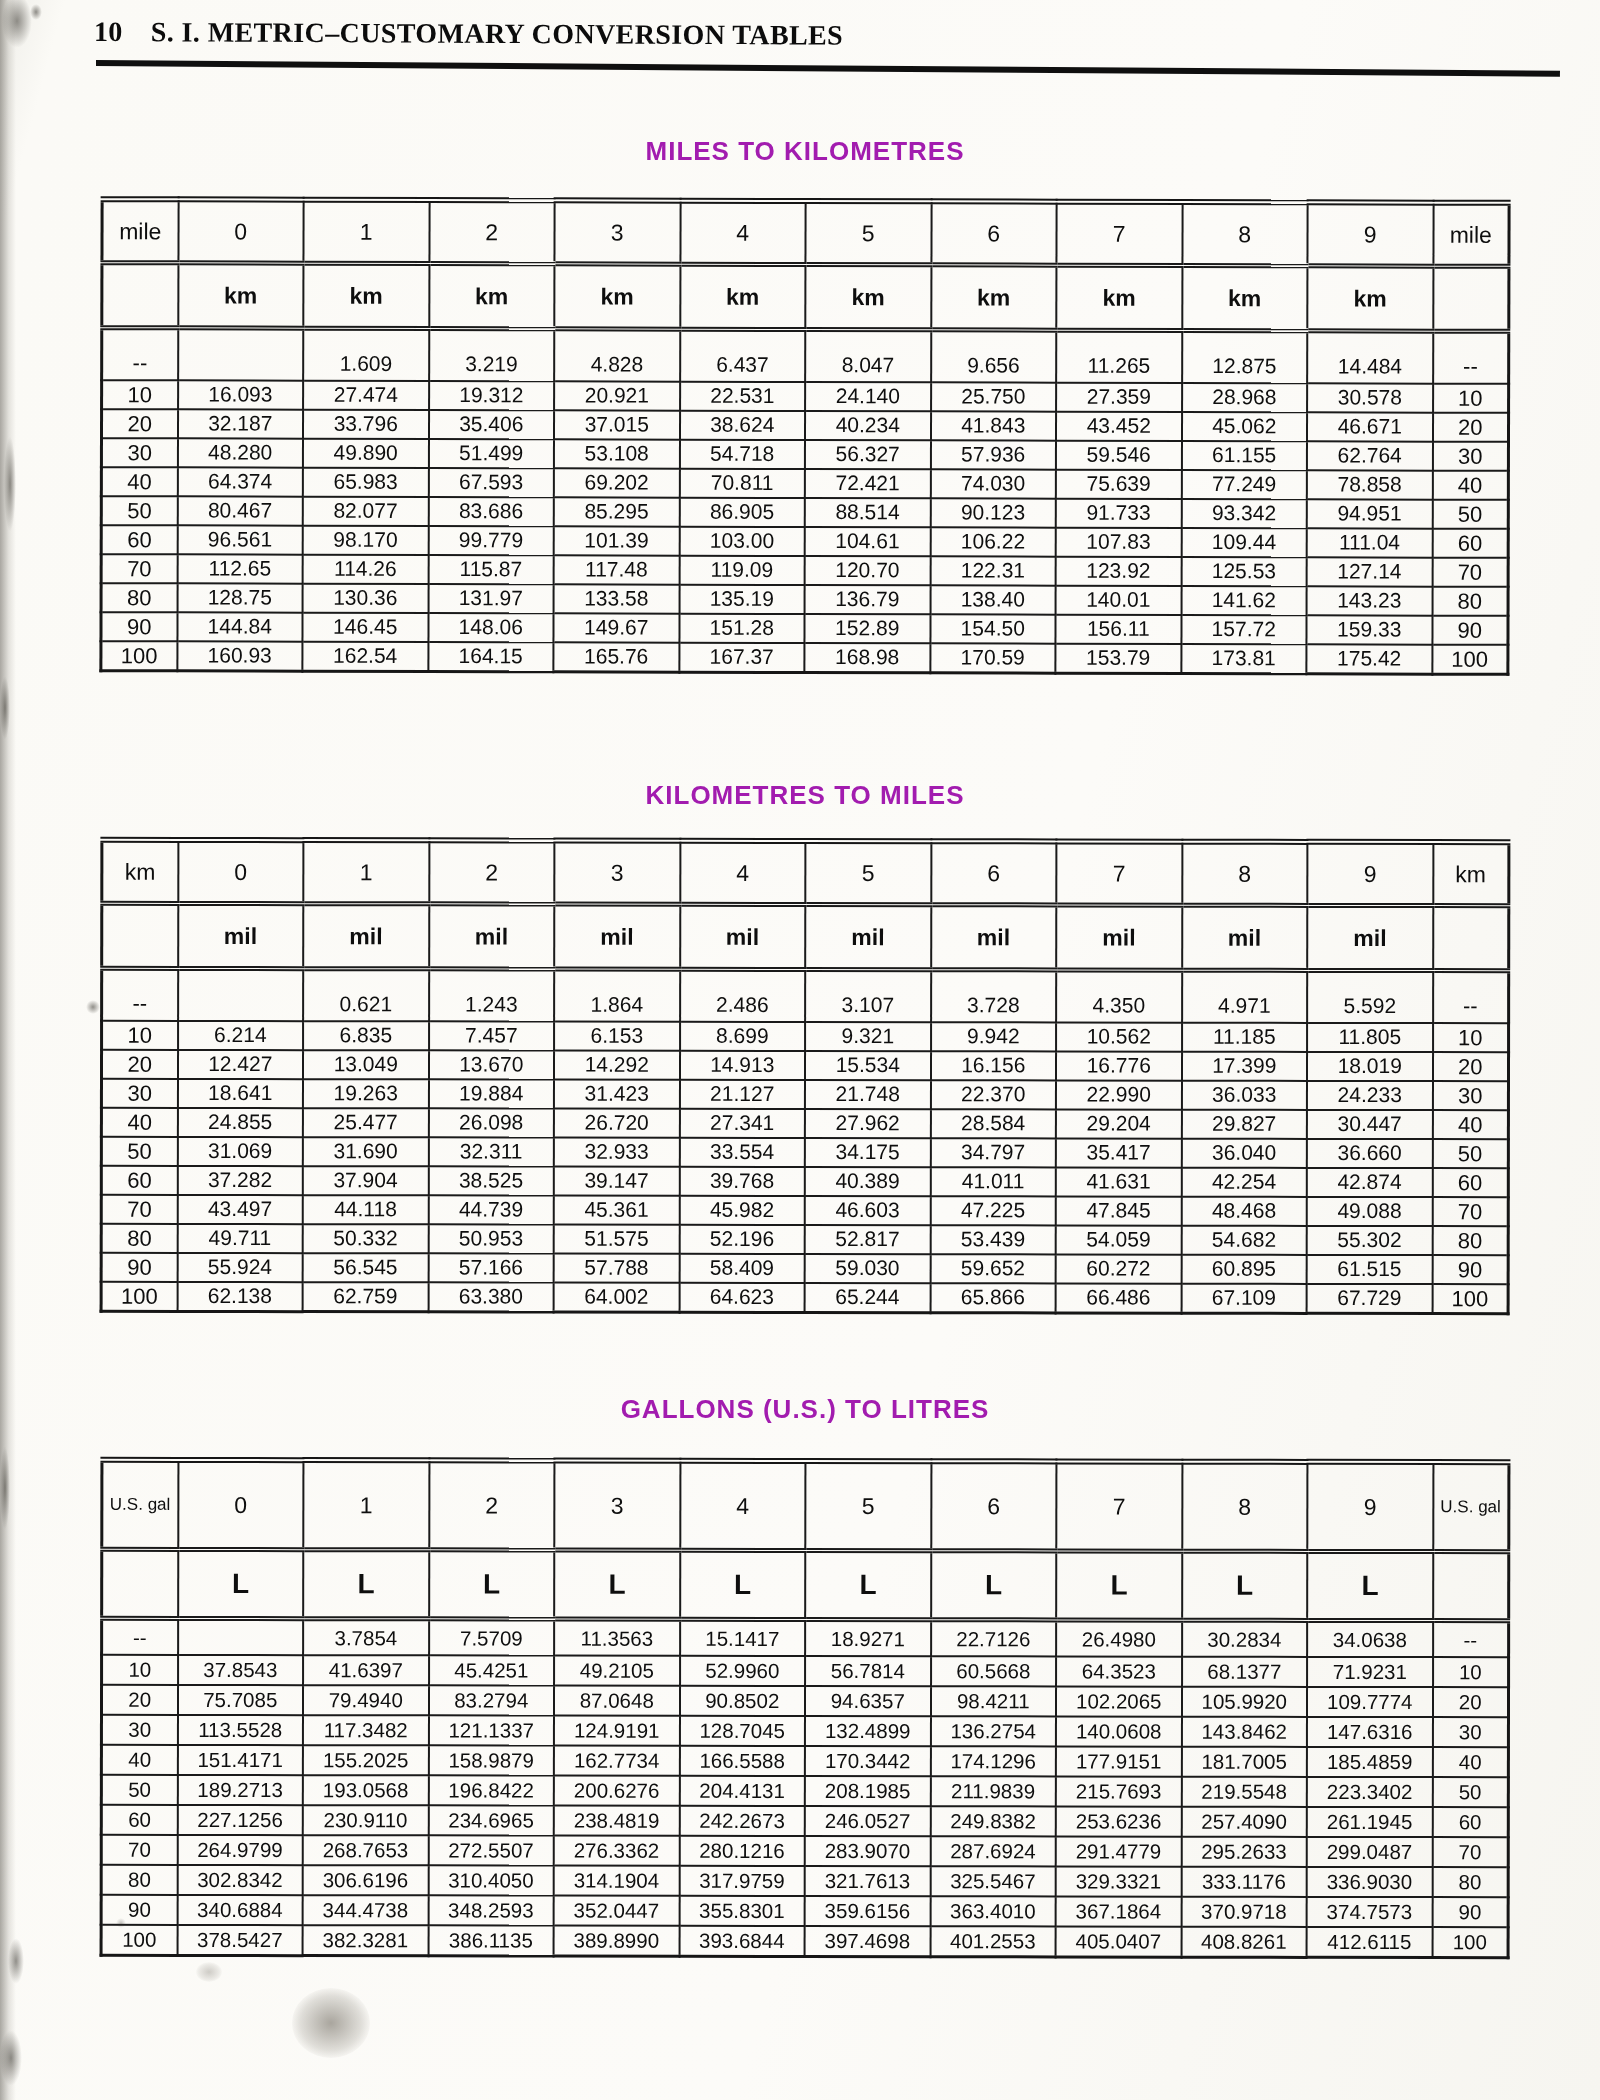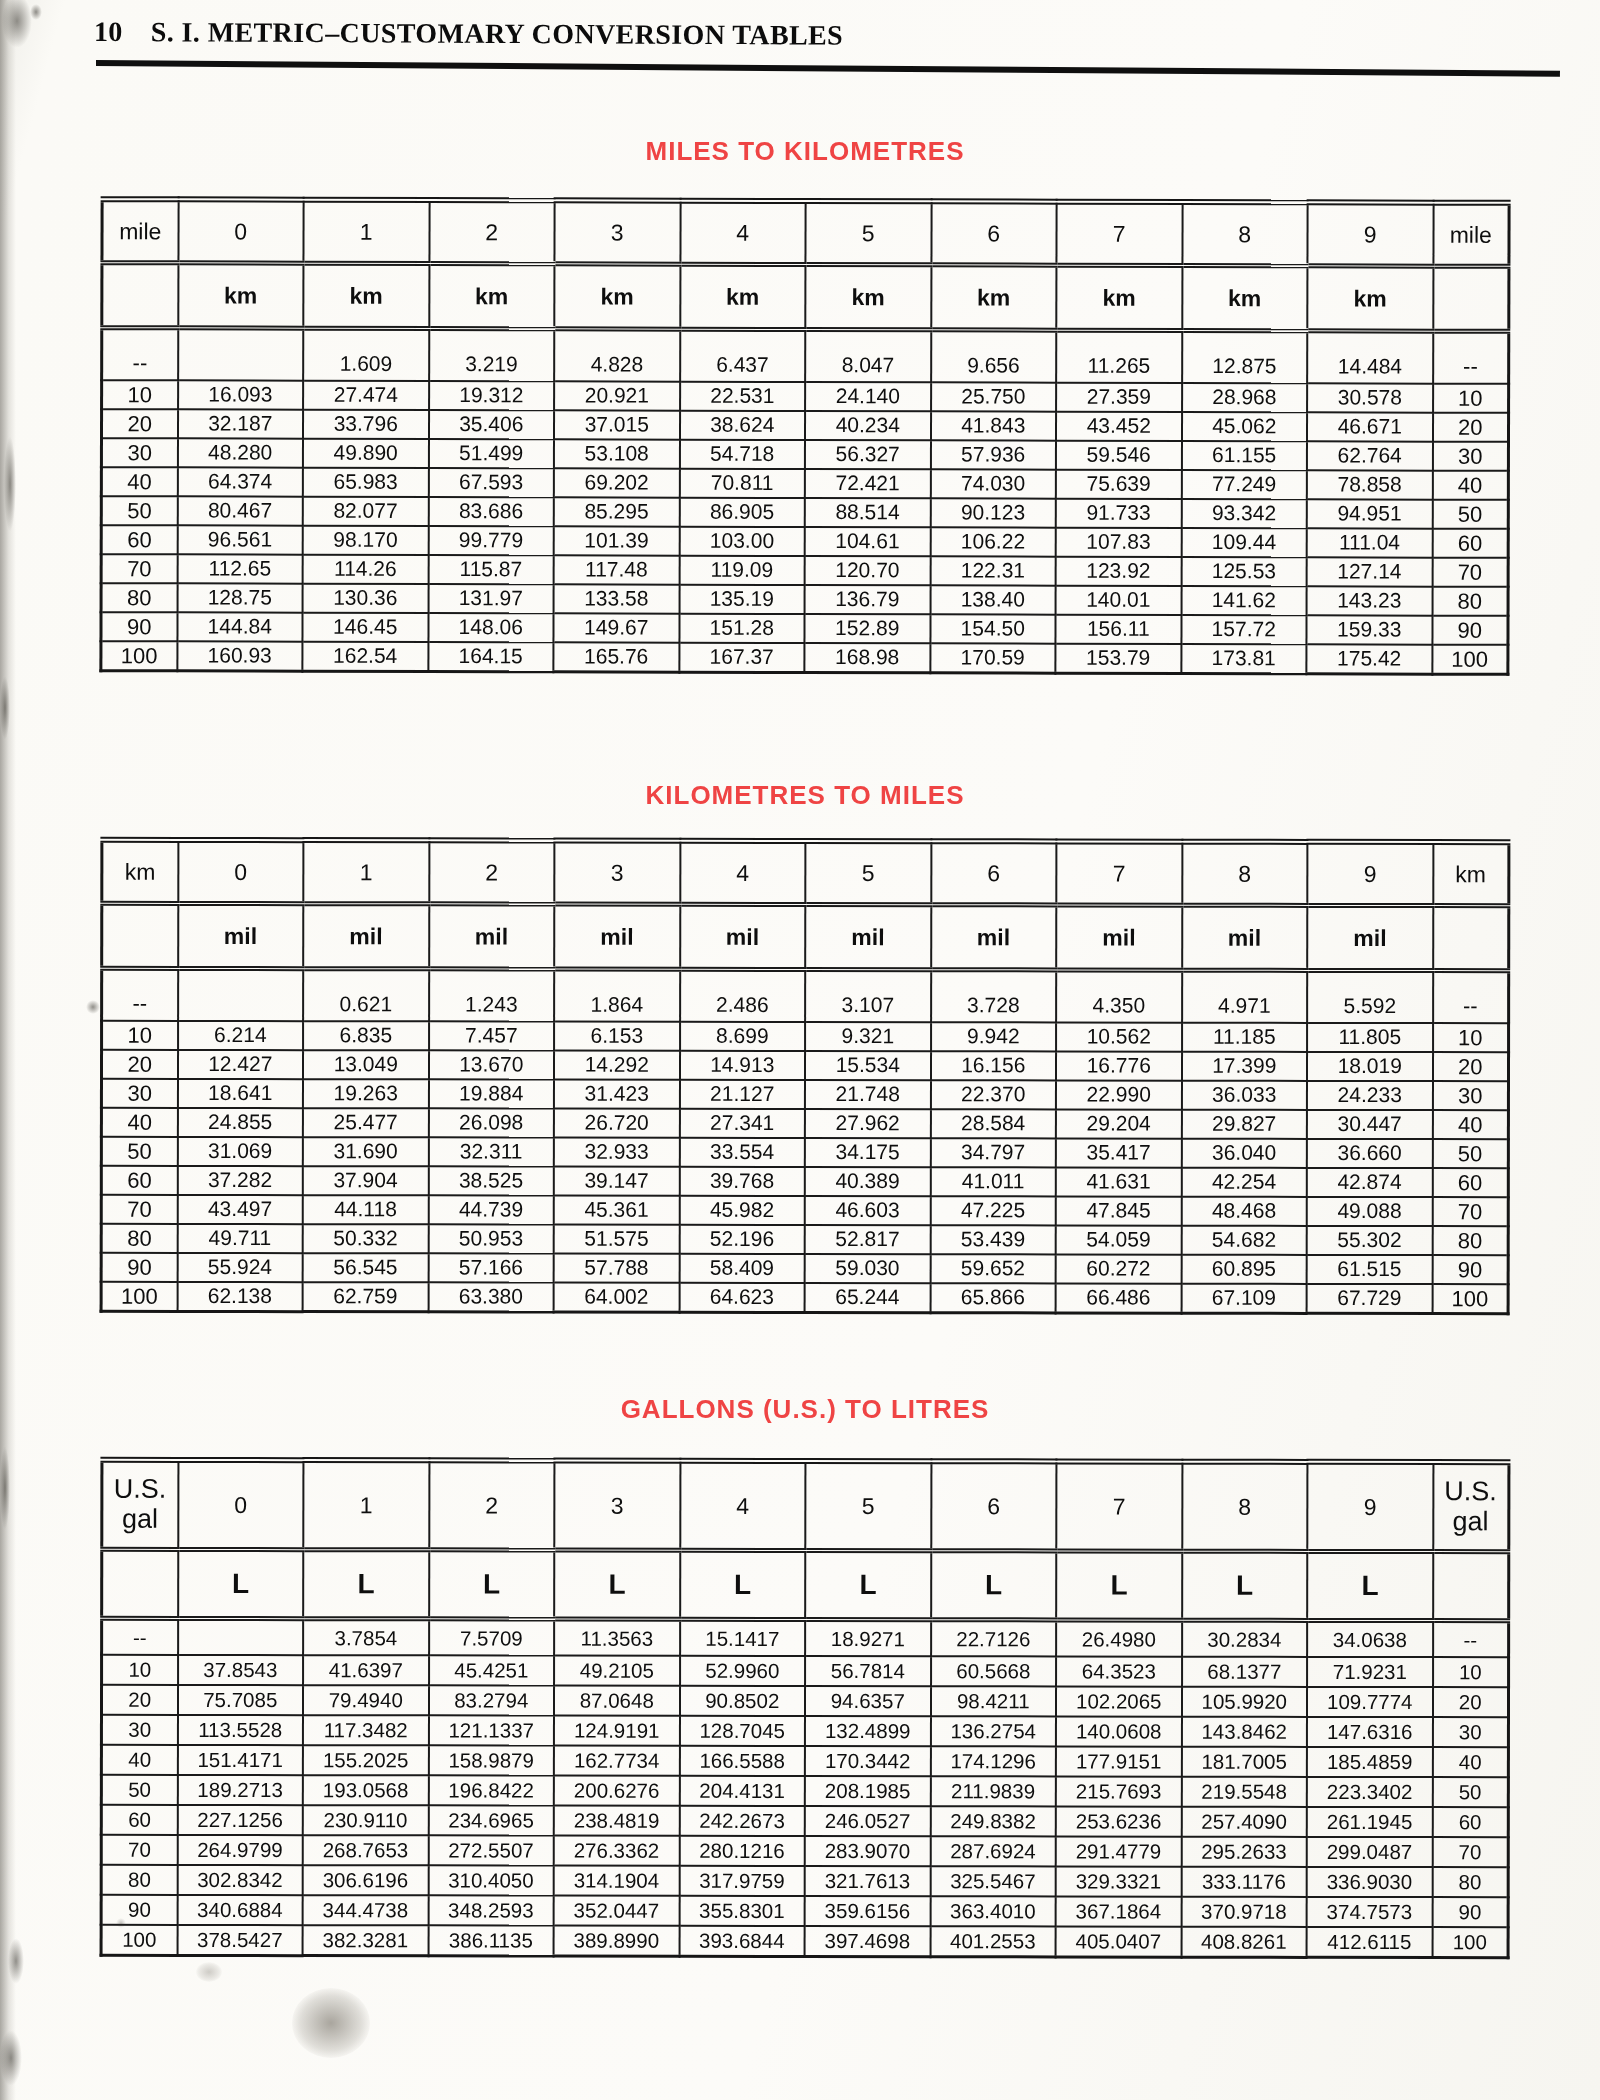--- a/index.html
+++ b/index.html
@@ -9,41 +9,41 @@
     font-family:"Liberation Sans",sans-serif;color:#0e0e0e;
   }
   .edge-left{position:absolute;left:0;top:0;width:16px;height:2100px;
     background:linear-gradient(to right,rgba(70,66,58,.45),rgba(120,116,106,.18) 55%,rgba(120,116,106,0));}
   .page-header{position:absolute;top:16px;left:94px;font-family:"Liberation Serif",serif;
     font-size:28px;font-weight:700;letter-spacing:.4px;color:#0c0c0c;transform:rotate(.28deg);transform-origin:left center;white-space:nowrap;}
   .page-number{margin-right:28px;}
   .rule{position:absolute;top:60px;left:96px;width:1464px;height:6px;background:#0f0f0f;
     transform:rotate(.42deg);transform-origin:left center;}
   .tbl-title{position:absolute;left:100px;width:1410px;text-align:center;font-weight:700;
-    font-size:26px;letter-spacing:1px;color:#ef4444;}
+    font-size:26px;letter-spacing:1px;color:#a21caf;}
   #title-1{top:136px;}
   #title-2{top:780px;}
   #title-3{top:1394px;}
   .tblwrap{position:absolute;left:100px;width:1410px;}
   #tw1{top:198px;transform:rotate(.15deg);}
   #tw2{top:838px;transform:rotate(.10deg);}
   #tw3{top:1458px;transform:rotate(.10deg);}
   table.conv{border-collapse:collapse;table-layout:fixed;width:100%;
     border:3px solid #161616;border-top:6px double #161616;}
   .conv col.cl{width:76px;}
   .conv th,.conv td{border:2px solid #1a1a1a;text-align:center;vertical-align:middle;
     padding:0;line-height:1.05;color:#0e0e0e;}
   .conv tr.hdr th{height:58px;font-size:23px;font-weight:400;border-bottom:5px double #1a1a1a;}
   .conv tr.unit td{height:60px;font-size:23px;font-weight:700;border-bottom:5px double #1a1a1a;}
   .conv tbody td{height:27px;font-size:21px;font-weight:400;}
   .conv tbody tr.first td{height:44px;vertical-align:bottom;padding-bottom:5px;}
   .conv td.lab,.conv th.lab{font-size:22px;}
   
   #tw3 tr.hdr th{height:84px;}
-  #tw3 tr.hdr th.lab{font-size:27px;line-height:1.1;margin-top:16px;}
+  #tw3 tr.hdr th.lab{font-size:17px;line-height:1.1;margin-top:16px;}
   #tw3 tr.unit td{height:64px;font-size:28px;}
   #tw3 tbody td{height:28px;font-size:20.5px;}
   
   .smudge{position:absolute;border-radius:50%;pointer-events:none;
     background:radial-gradient(ellipse at center,rgba(58,55,48,.55),rgba(58,55,48,0) 70%);}
   .blob{position:absolute;border-radius:50%;pointer-events:none;
     background:radial-gradient(ellipse at center,rgba(125,120,110,.65),rgba(140,136,126,.25) 55%,rgba(140,136,126,0) 75%);}
 </style>
 </head>
 <body>

